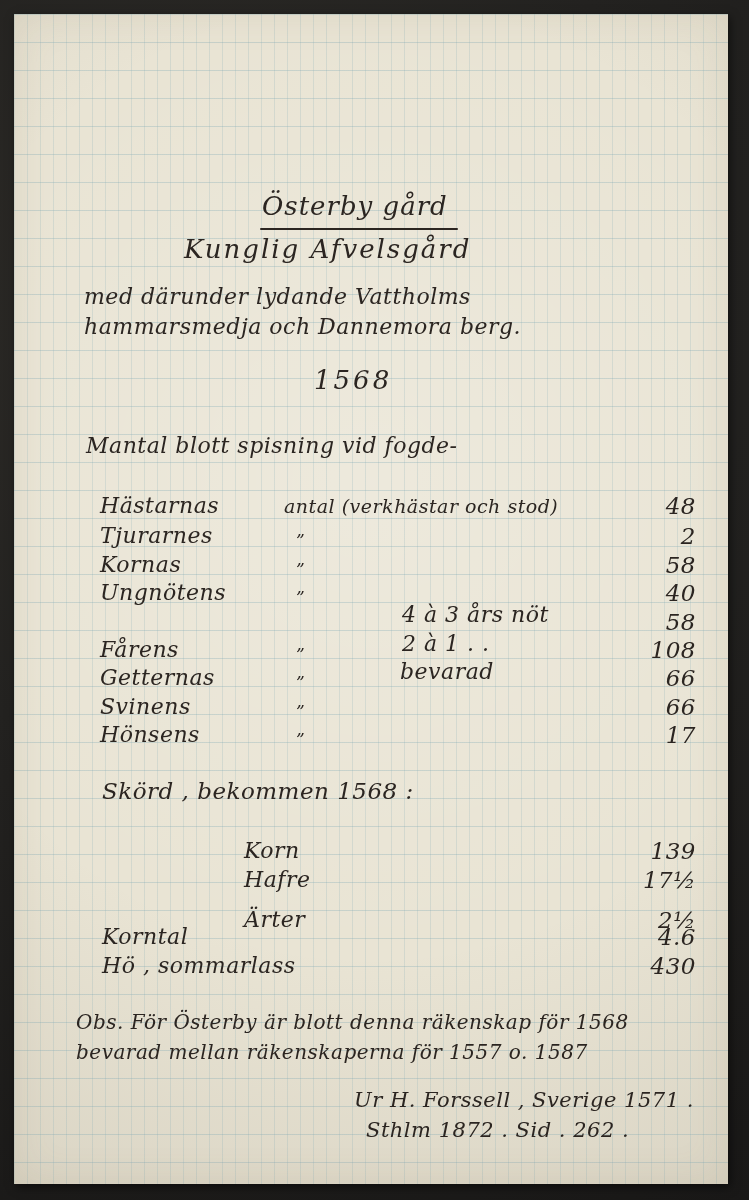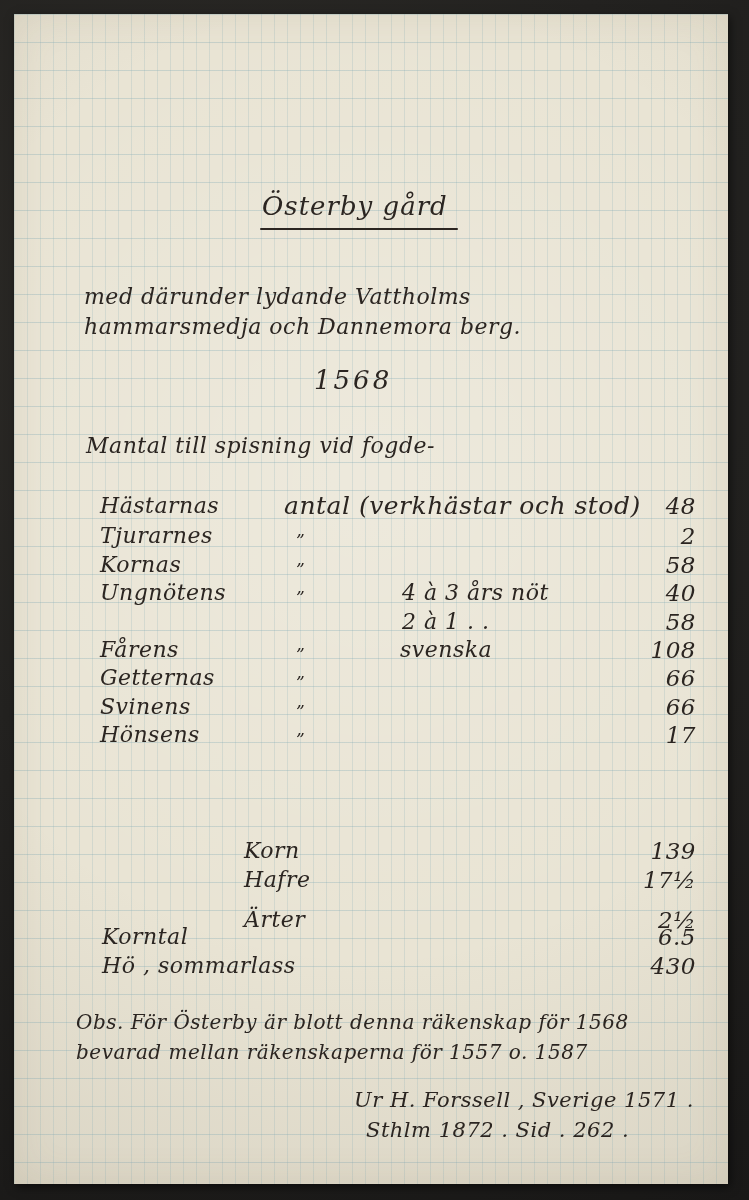--- a/index.html
+++ b/index.html
@@ -39,21 +39,21 @@
     width: 714px;
     height: 30px;
     font-size: 22px;
     line-height: 28px;
     white-space: nowrap;
     letter-spacing: 0.5px;
   }
   .line > span { position: absolute; top: 0; }
   .c1 { left: 86px; }
   .c2 { left: 282px; font-size: 17px; top: 4px !important; }
-  .c3 { left: 388px; }
+  .c3 { left: 388px; margin-top: 22px; }
   .val { left: 580px; width: 102px; text-align: right; font-size: 23px; }
   .title-line {
     font-size: 26px;
     letter-spacing: 1px;
   }
   .faded { color: #71837b; }
   .underline {
     position: absolute;
     height: 2px;
     background: #2b2521;
@@ -65,37 +65,40 @@
 <body>
 
 <div class="mat"></div>
 
 <div class="paper">
 
   <div class="line title-line" style="top:178px;">
     <span style="left:248px;">Österby gård</span>
   </div>
   <div class="underline" style="left:246px; top:214px; width:198px;"></div>
+  <div class="line title-line" style="top:221px; letter-spacing:2px;">
+    <span style="left:170px;">Kunglig Afvelsgård</span>
+  </div>
   <div class="line" style="top:299px;">
     <span style="left:70px;">hammarsmedja och Dannemora berg.</span>
   </div>
   <div class="line" style="top:269px;">
     <span style="left:70px;">med därunder lydande Vattholms</span>
   </div>
   <div class="line title-line" style="top:352px; letter-spacing:3px;">
     <span style="left:300px;">1568</span>
   </div>
 
   <div class="line" style="top:418px;">
-    <span style="left:72px;">Mantal till spisning vid fogde-</span>
+    <span style="left:72px;">Mantal blott spisning vid fogde-</span>
   </div>
 
   <div class="line" style="top:478px;">
     <span class="c1">Hästarnas</span>
-    <span style="left:270px; font-size:25px;">antal (verkhästar och stod)</span>
+    <span style="left:270px; font-size:19px;">antal (verkhästar och stod)</span>
     <span class="val">48</span>
   </div>
   <div class="line" style="top:508px;">
     <span class="c1">Tjurarnes</span>
     <span class="c2">”</span>
     <span class="val">2</span>
   </div>
   <div class="line" style="top:537px;">
     <span class="c1">Kornas</span>
     <span class="c2">”</span>
@@ -107,54 +110,57 @@
     <span class="c3">4 à 3 års nöt</span>
     <span class="val">40</span>
   </div>
   <div class="line" style="top:594px;">
     <span class="c3">2 à 1   .       .</span>
     <span class="val">58</span>
   </div>
   <div class="line" style="top:622px;">
     <span class="c1">Fårens</span>
     <span class="c2">”</span>
-    <span class="c3" style="left:386px;">svenska</span>
+    <span class="c3" style="left:386px;">bevarad</span>
     <span class="val">108</span>
   </div>
   <div class="line" style="top:650px;padding-left:42px;">
     <span class="c1">Getternas</span>
     <span class="c2">”</span>
     <span class="val">66</span>
   </div>
   <div class="line" style="top:679px;">
     <span class="c1">Svinens</span>
     <span class="c2">”</span>
     <span class="val">66</span>
   </div>
   <div class="line" style="top:707px;">
     <span class="c1">Hönsens</span>
     <span class="c2">”</span>
     <span class="val">17</span>
   </div>
 
+  <div class="line" style="top:763px; font-size:23px;">
+    <span style="left:88px;">Skörd , bekommen 1568 :</span>
+  </div>
   <div class="line" style="top:823px;">
     <span style="left:230px;">Korn</span>
     <span class="val">139</span>
   </div>
   <div class="line" style="top:852px;">
     <span style="left:230px;">Hafre</span>
     <span class="val">17½</span>
   </div>
   <div class="line" style="top:880px;margin-top:12px;">
     <span style="left:230px;">Ärter</span>
     <span class="val">2½</span>
   </div>
   <div class="line" style="top:909px;">
     <span style="left:88px;">Korntal</span>
-    <span class="val">6.5</span>
+    <span class="val">4.6</span>
   </div>
   <div class="line" style="top:938px;">
     <span style="left:88px;">Hö , sommarlass</span>
     <span class="val">430</span>
   </div>
 
   <div class="line small" style="top:994px;">
     <span style="left:62px;">Obs. För Österby är blott denna räkenskap för 1568</span>
   </div>
   <div class="line small" style="top:1024px;">

